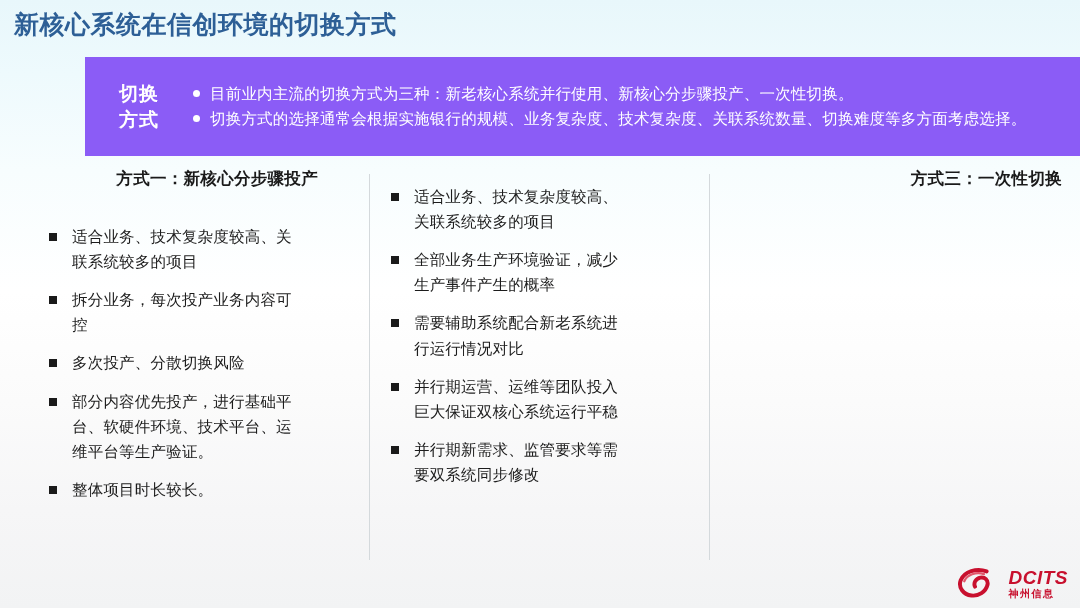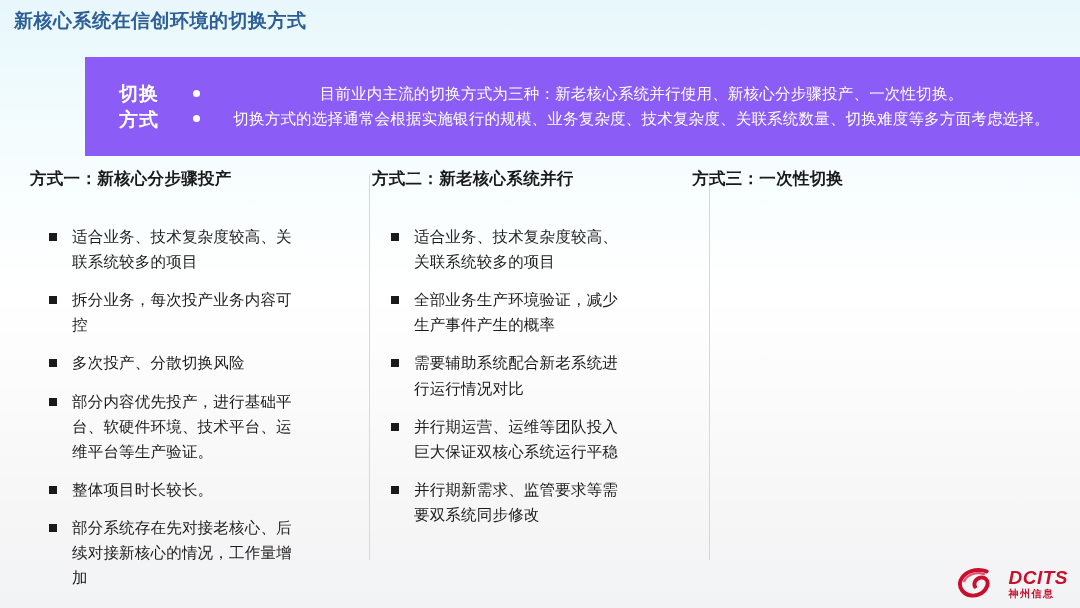--- a/index.html
+++ b/index.html
@@ -21,21 +21,21 @@
                 #f2f3f4 100%);
     position: relative;
     -webkit-font-smoothing: antialiased;
   }
 
   
   .slide-title {
     position: absolute;
     left: 14px;
     top: 8px;
-    font-size: 19px;
+    font-size: 25px;
     font-weight: bold;
     color: #2d5f96;
     letter-spacing: 0.5px;
     white-space: nowrap;
   }
 
   
   .banner {
     position: absolute;
     left: 37px;
@@ -66,21 +66,20 @@
     padding: 0 18px 0 4px;
   }
   .banner-bullet {
     position: relative;
     color: #ffffff;
     font-size: 15.5px;
     line-height: 1.52;
     padding-left: 19px;
     margin: 1px 0;
     letter-spacing: 0.2px;
-    text-align: center;
   }
   .banner-bullet::before {
     content: "";
     position: absolute;
     left: 2px;
     top: 8px;
     width: 7px;
     height: 7px;
     border-radius: 50%;
     background: #ffffff;
@@ -110,21 +109,21 @@
     height: 386px;
     background: #d4d9dc;
   }
   .div-1 { left: 369px; }
   .div-2 { left: 709px; }
 
   .col-header {
     font-size: 16.5px;
     font-weight: bold;
     color: #1a1a1a;
-    text-align: left;
+    text-align: right;
     margin: 0 0 34px 0;
     letter-spacing: 0.3px;
     white-space: nowrap;
   }
   .col-1 .col-header { padding-right: 4px; }
 
   .bullet-list {
     list-style: none;
     margin: 16px;
     padding: 0;
@@ -202,26 +201,24 @@
   <div class="col-divider div-2"></div>
 
   <div class="column col-1">
     <div class="col-header">方式一：新核心分步骤投产</div>
     <ul class="bullet-list">
       <li class="bullet-item">适合业务、技术复杂度较高、关联系统较多的项目</li>
       <li class="bullet-item">拆分业务，每次投产业务内容可控</li>
       <li class="bullet-item">多次投产、分散切换风险</li>
       <li class="bullet-item">部分内容优先投产，进行基础平台、软硬件环境、技术平台、运维平台等生产验证。</li>
       <li class="bullet-item">整体项目时长较长。</li>
-      <li class="bullet-item">部分系统存在先对接老核心、后续对接新核心的情况，工作量增加</li>
     </ul>
   </div>
 
   <div class="column col-2">
-    <div class="col-header">方式二：新老核心系统并行</div>
     <ul class="bullet-list">
       <li class="bullet-item">适合业务、技术复杂度较高、关联系统较多的项目</li>
       <li class="bullet-item">全部业务生产环境验证，减少生产事件产生的概率</li>
       <li class="bullet-item">需要辅助系统配合新老系统进行运行情况对比</li>
       <li class="bullet-item">并行期运营、运维等团队投入巨大保证双核心系统运行平稳</li>
       <li class="bullet-item">并行期新需求、监管要求等需要双系统同步修改</li>
     </ul>
   </div>
 
   <div class="column col-3">

